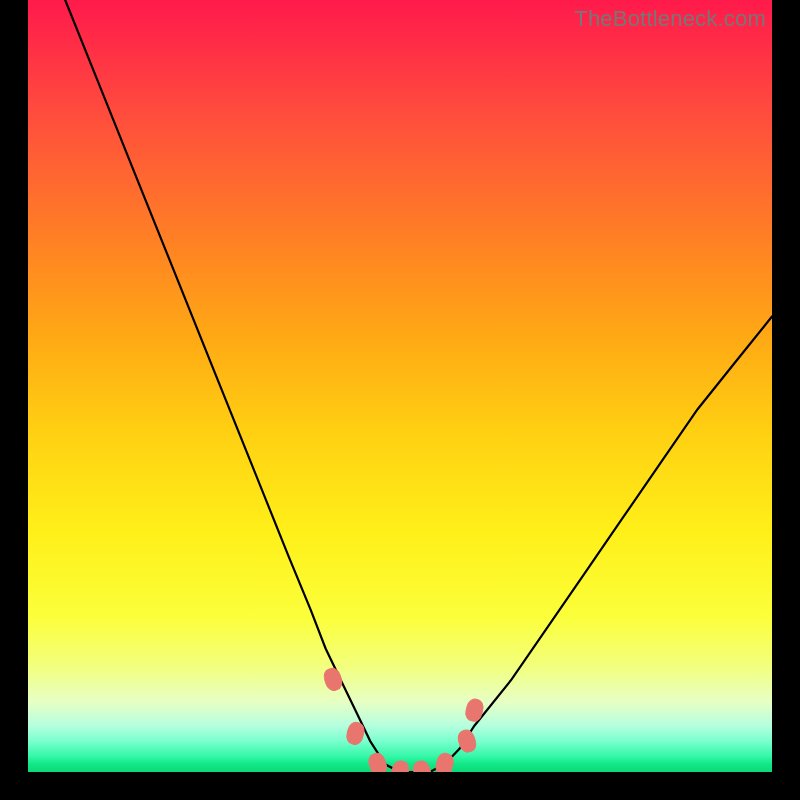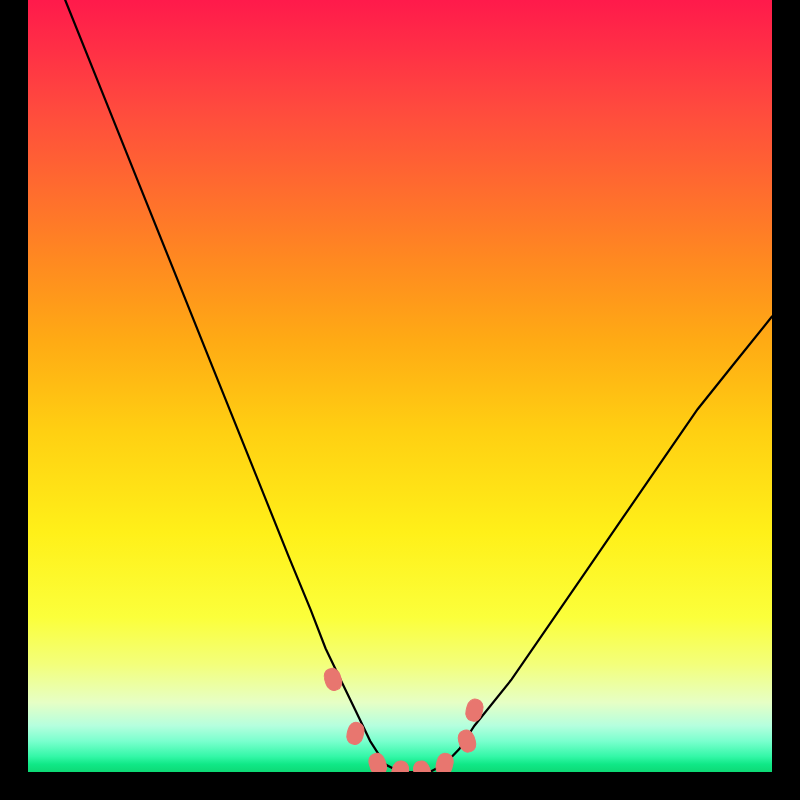--- a/index.html
+++ b/index.html
@@ -93,15 +93,16 @@
           <rect x="364.0" y="761.0" width="16" height="22" rx="7" ry="9" class="marker" transform="rotate(14 372.0 772.0)"></rect>
           <rect x="386.3" y="761.0" width="16" height="22" rx="7" ry="9" class="marker" transform="rotate(-18 394.3 772.0)"></rect>
           <rect x="408.6" y="753.3" width="16" height="22" rx="7" ry="9" class="marker" transform="rotate(14 416.6 764.3)"></rect>
           <rect x="431.0" y="730.1" width="16" height="22" rx="7" ry="9" class="marker" transform="rotate(-18 439.0 741.1)"></rect>
           <rect x="438.4" y="699.2" width="16" height="22" rx="7" ry="9" class="marker" transform="rotate(14 446.4 710.2)"></rect>
         </g>
     </svg>
 
   </div>
 
+  <div class="watermark">TheBottleneck.com</div>
 
   <div class="bottom-edge"></div>
 </div>
 
 </body></html>

